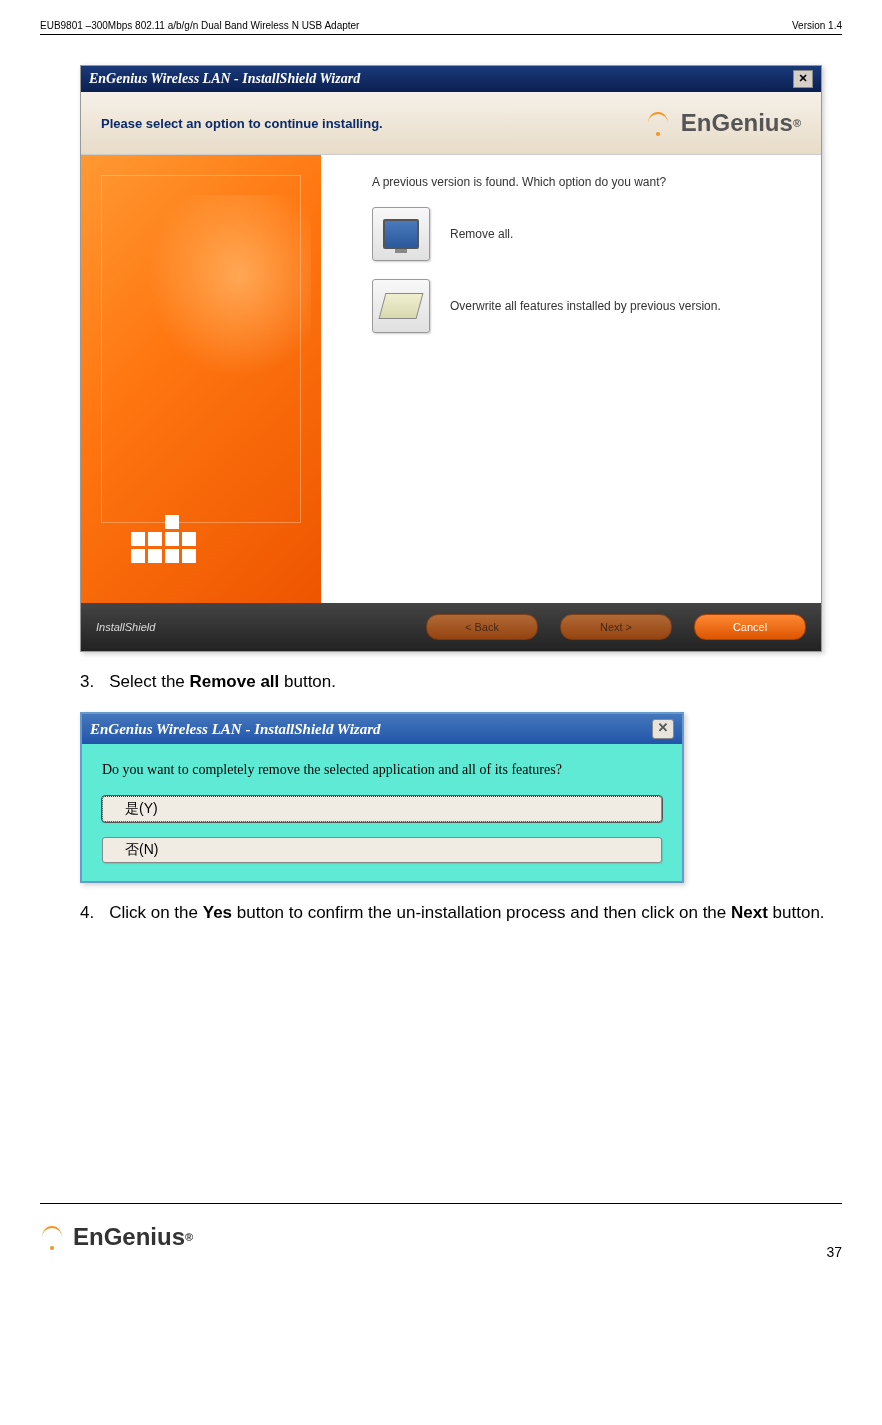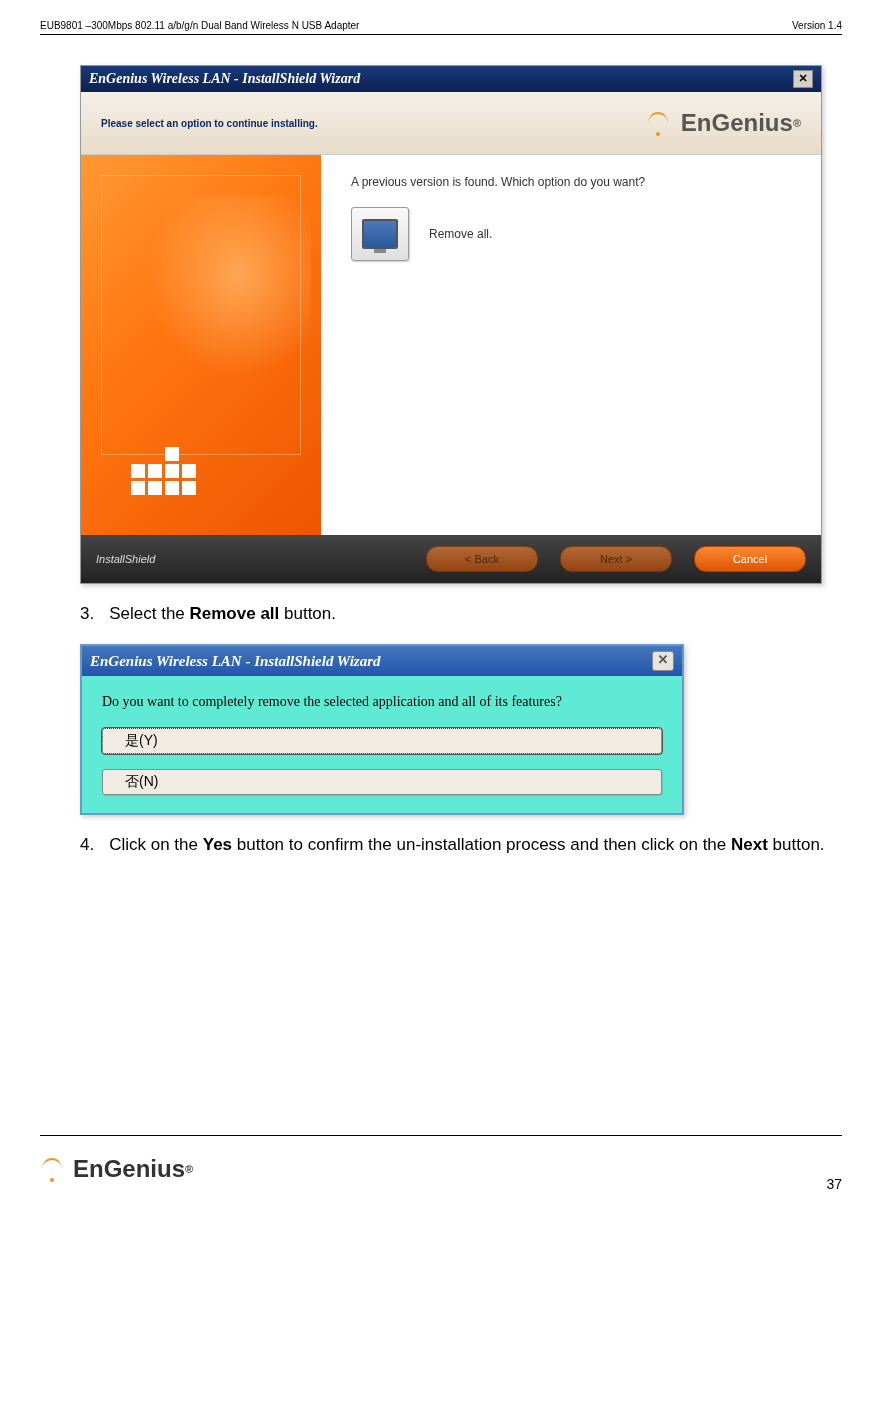--- a/index.html
+++ b/index.html
@@ -53,21 +53,21 @@
       background: linear-gradient(to bottom, #f5f0e8, #e8dcc8);
       height: 62px;
       display: flex;
       justify-content: space-between;
       align-items: center;
       padding: 0 20px;
       border-bottom: 1px solid #ccc;
     }
     .banner-text {
       color: #0a2a6a;
-      font-size: 10px;
+      font-size: 13px;
       font-family: Arial;
       font-weight: bold;
     }
     .logo-area {
       display: flex;
       align-items: center;
       font-size: 24px;
       font-weight: bold;
       color: #555;
     }
@@ -95,21 +95,22 @@
       width: 20px;
       height: 20px;
       border: 2px solid #f7931e;
       border-bottom: none;
       border-left: none;
       border-right: none;
       border-radius: 50% 50% 0 0;
     }
     .content-area {
       display: flex;
-      height: 380px;
+      height: 448px;
+      gap: 21px;
     }
     .left-panel {
       width: 240px;
       background: linear-gradient(135deg, #ff9933 0%, #ff7711 40%, #ee5500 100%);
       position: relative;
       overflow: hidden;
     }
     .left-panel::before {
       content: "";
       position: absolute;
@@ -354,20 +355,26 @@
             <span></span>
         </div>
       </div>
       <div class="right-panel">
         <div style="margin-bottom:15px;">A previous version is found. Which option do you want?</div>
         <div class="option-row">
           <div class="icon-btn">
             <div class="monitor-icon"></div>
           </div>
           <span>Remove all.</span>
+        </div>
+        <div class="option-row">
+          <div class="icon-btn">
+            <div class="laptop-icon"></div>
+          </div>
+          <span>Overwrite all features installed by previous version.</span>
         </div>
       </div>
     </div>
     <div class="bottom-bar">
       <span class="install-label">InstallShield</span>
       <div class="nav-buttons">
         <div class="nav-btn disabled">
             <span>&lt; Back</span>
           </div>
         <div class="nav-btn disabled">

